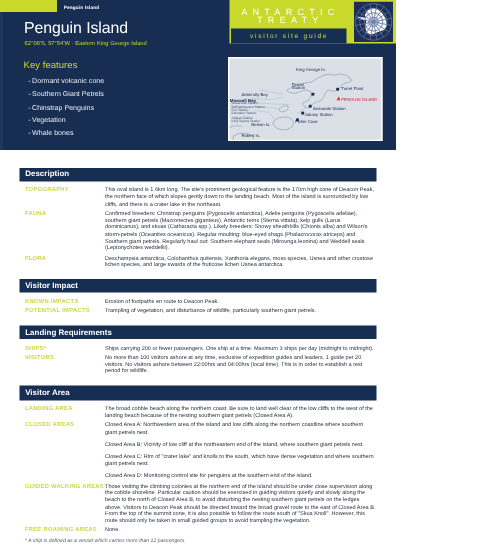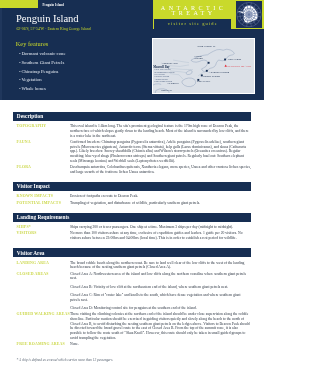--- a/index.html
+++ b/index.html
@@ -1,19 +1,19 @@
 <!DOCTYPE html>
 <html><head>
 <meta charset="utf-8">
 <style>
   html,body{margin:0;padding:0;}
   body{width:264px;height:373px;background:#ffffff;
        font-family:"Liberation Sans",sans-serif;overflow:hidden;
        -webkit-font-smoothing:antialiased;}
-  .page{position:relative;width:264px;height:362px;overflow:hidden;font-family:Liberation Serif, serif;}
+  .page{position:relative;width:264px;height:362px;overflow:hidden;}
 
   
   .header{position:absolute;left:0;top:0;width:264px;height:99.7px;background:#172e52;}
   .header-edge{position:absolute;left:0;top:0;width:2.2px;height:99.7px;background:#20375c;}
   .lime-chip{position:absolute;left:0;top:0;width:38px;height:8px;background:#c9d92b;}
   .breadcrumb{position:absolute;left:42.5px;top:3.1px;font-size:3.15px;line-height:4px;
       color:#ffffff;font-weight:700;letter-spacing:.1px;}
   .site-title{position:absolute;left:16px;top:12.6px;font-size:10.6px;line-height:12px;
       color:#ffffff;font-weight:400;letter-spacing:-.05px;}
   .site-sub{position:absolute;left:16.4px;top:26.5px;font-size:3.85px;line-height:4.6px;

